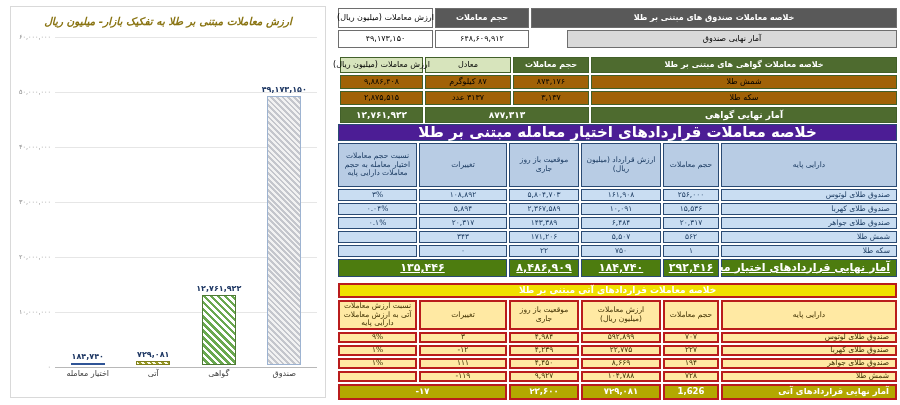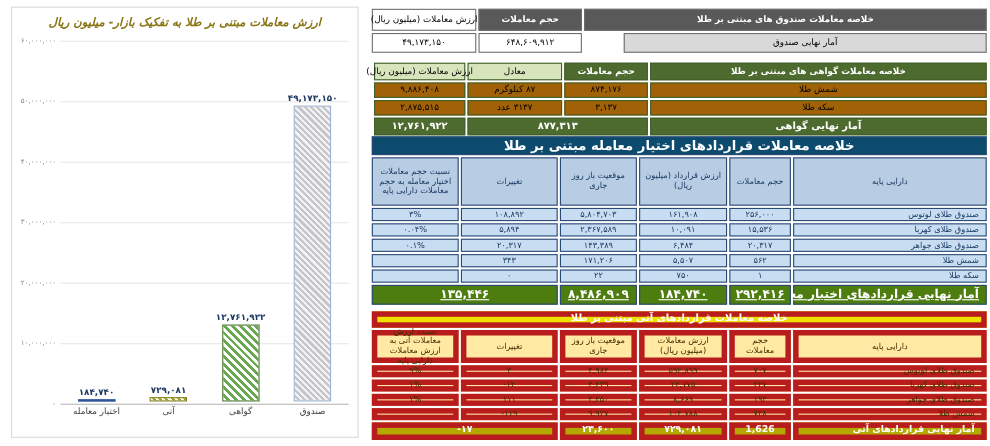--- a/index.html
+++ b/index.html
@@ -36,25 +36,25 @@
   .t1 .c{border:1px solid #6e6e6e;color:#000;background:#fff;}
   .t1 .hd{background:#595959;color:#fff;font-weight:bold;}
   .t1 .lab{background:#d9d9d9;margin-left:36px;}
   
   .t2 .c{border:1px solid #42602a;color:#000;background:#a16207;}
   .t2 .hd{background:#4e6b2f;color:#fff;font-weight:bold;}
   .t2 .sub{background:#d7e4bc;}
   .t2 .ft{background:#4e6b2f;color:#fff;font-weight:bold;font-size:9px;}
   
   .t3 .c{border:1px solid #2a4a73;color:#17375e;background:#c9ddf2;font-size:7.5px;}
-  .t3 .hd{background:#0c4a6e;color:#fff;font-weight:bold;font-size:12px;}
+  .t3 .hd{background:#4c1d95;color:#fff;font-weight:bold;font-size:15px;}
   .t3 .colh{background:#b8cce4;}
   .t3 .ft{background:#4d7c0f;color:#fff;font-weight:bold;font-size:11px;text-decoration:underline;}
   
-  .t4 .c{border:5px solid #b91c1c;color:#3f3000;background:#ffe9a3;font-size:7.5px;}
+  .t4 .c{border:2px solid #b91c1c;color:#3f3000;background:#ffe9a3;font-size:7.5px;}
   .t4 .hd{background:#f0e000;color:#fff;font-weight:bold;font-size:9px;}
   .t4 .colh{background:#ffe9a3;}
   .t4 .ft{background:#b3a800;color:#fff;font-weight:bold;font-size:8.5px;}
 </style>
 </head>
 <body>
 
 <div id="root">
 
   <div class="chart-panel">

